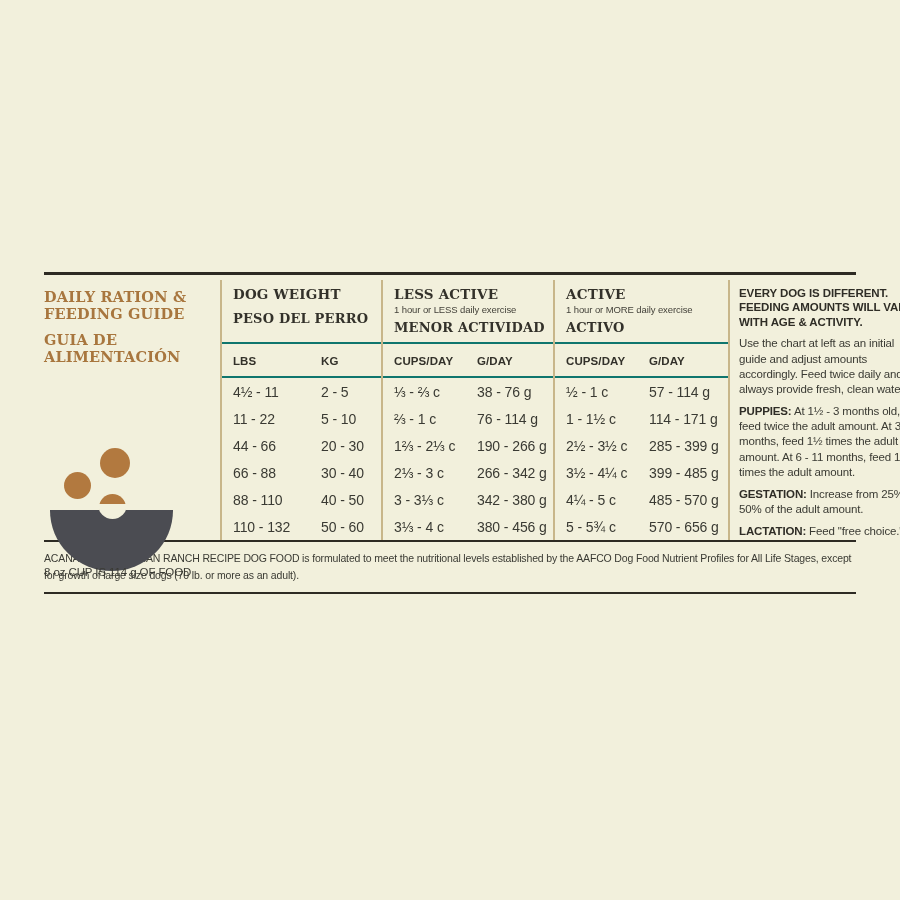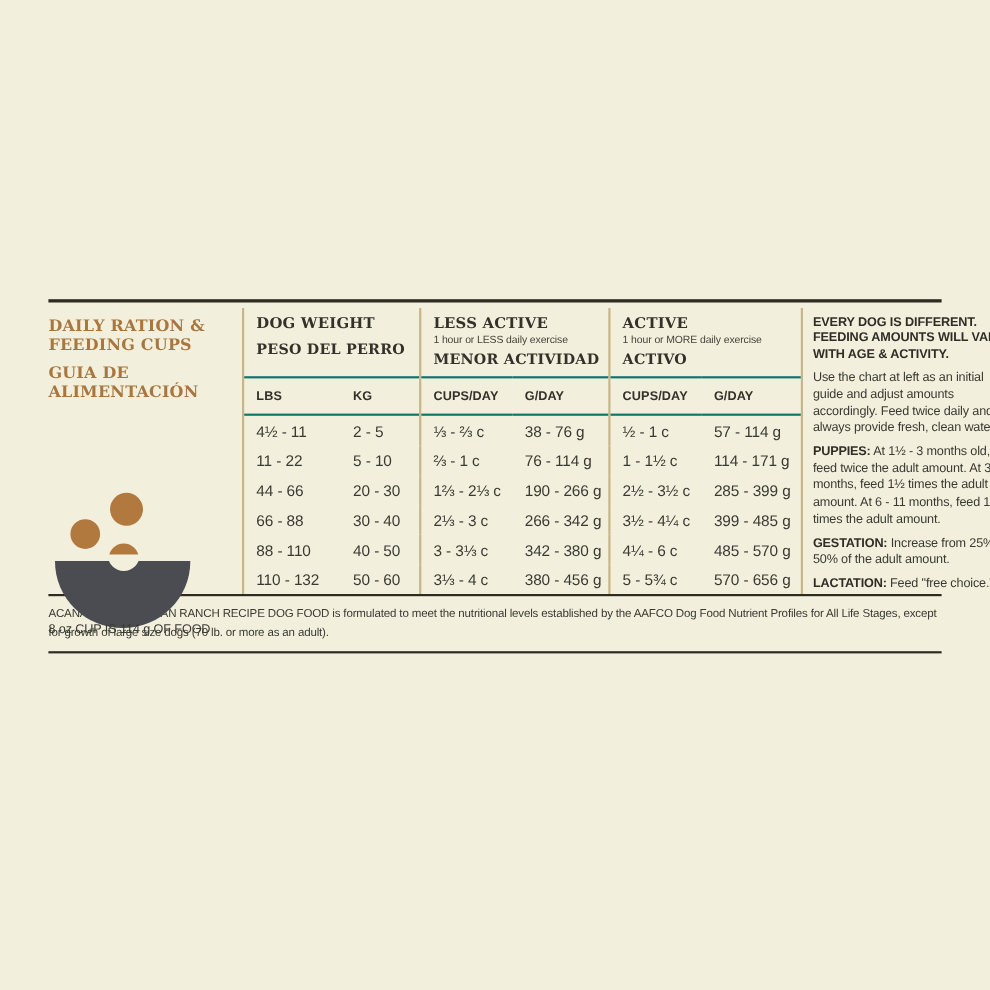--- a/index.html
+++ b/index.html
@@ -212,21 +212,21 @@
 <div class="panel">
 
   <div class="rule-dark"></div>
   <div class="spacer-top"></div>
 
   <div class="main-row">
 
     <div class="col-left">
       <div class="brand-title">
         <span>DAILY RATION &amp;</span><br>
-        <span>FEEDING CUPS</span>
+        <span>FEEDING GUIDE</span>
         <span class="es">
           <span>GUIA DE</span><br>
           <span>ALIMENTACIÓN</span>
         </span>
       </div>
 
       <div class="bowl-art">
         <div class="kibble k1"></div>
         <div class="kibble k2"></div>
         <div class="kibble k3"></div>
@@ -317,21 +317,21 @@
           <td class="data-cell vdiv">2⅓ - 3 c</td>
           <td class="data-cell">266 - 342 g</td>
           <td class="data-cell vdiv">3½ - 4¼ c</td>
           <td class="data-cell">399 - 485 g</td>
         </tr>
         <tr>
           <td class="data-cell">88 - 110</td>
           <td class="data-cell">40 - 50</td>
           <td class="data-cell vdiv">3 - 3⅓ c</td>
           <td class="data-cell">342 - 380 g</td>
-          <td class="data-cell vdiv">4¼ - 6 c</td>
+          <td class="data-cell vdiv">4¼ - 5 c</td>
           <td class="data-cell">485 - 570 g</td>
         </tr>
         <tr>
           <td class="data-cell">110 - 132</td>
           <td class="data-cell">50 - 60</td>
           <td class="data-cell vdiv">3⅓ - 4 c</td>
           <td class="data-cell">380 - 456 g</td>
           <td class="data-cell vdiv">5 - 5¾ c</td>
           <td class="data-cell">570 - 656 g</td>
         </tr>

